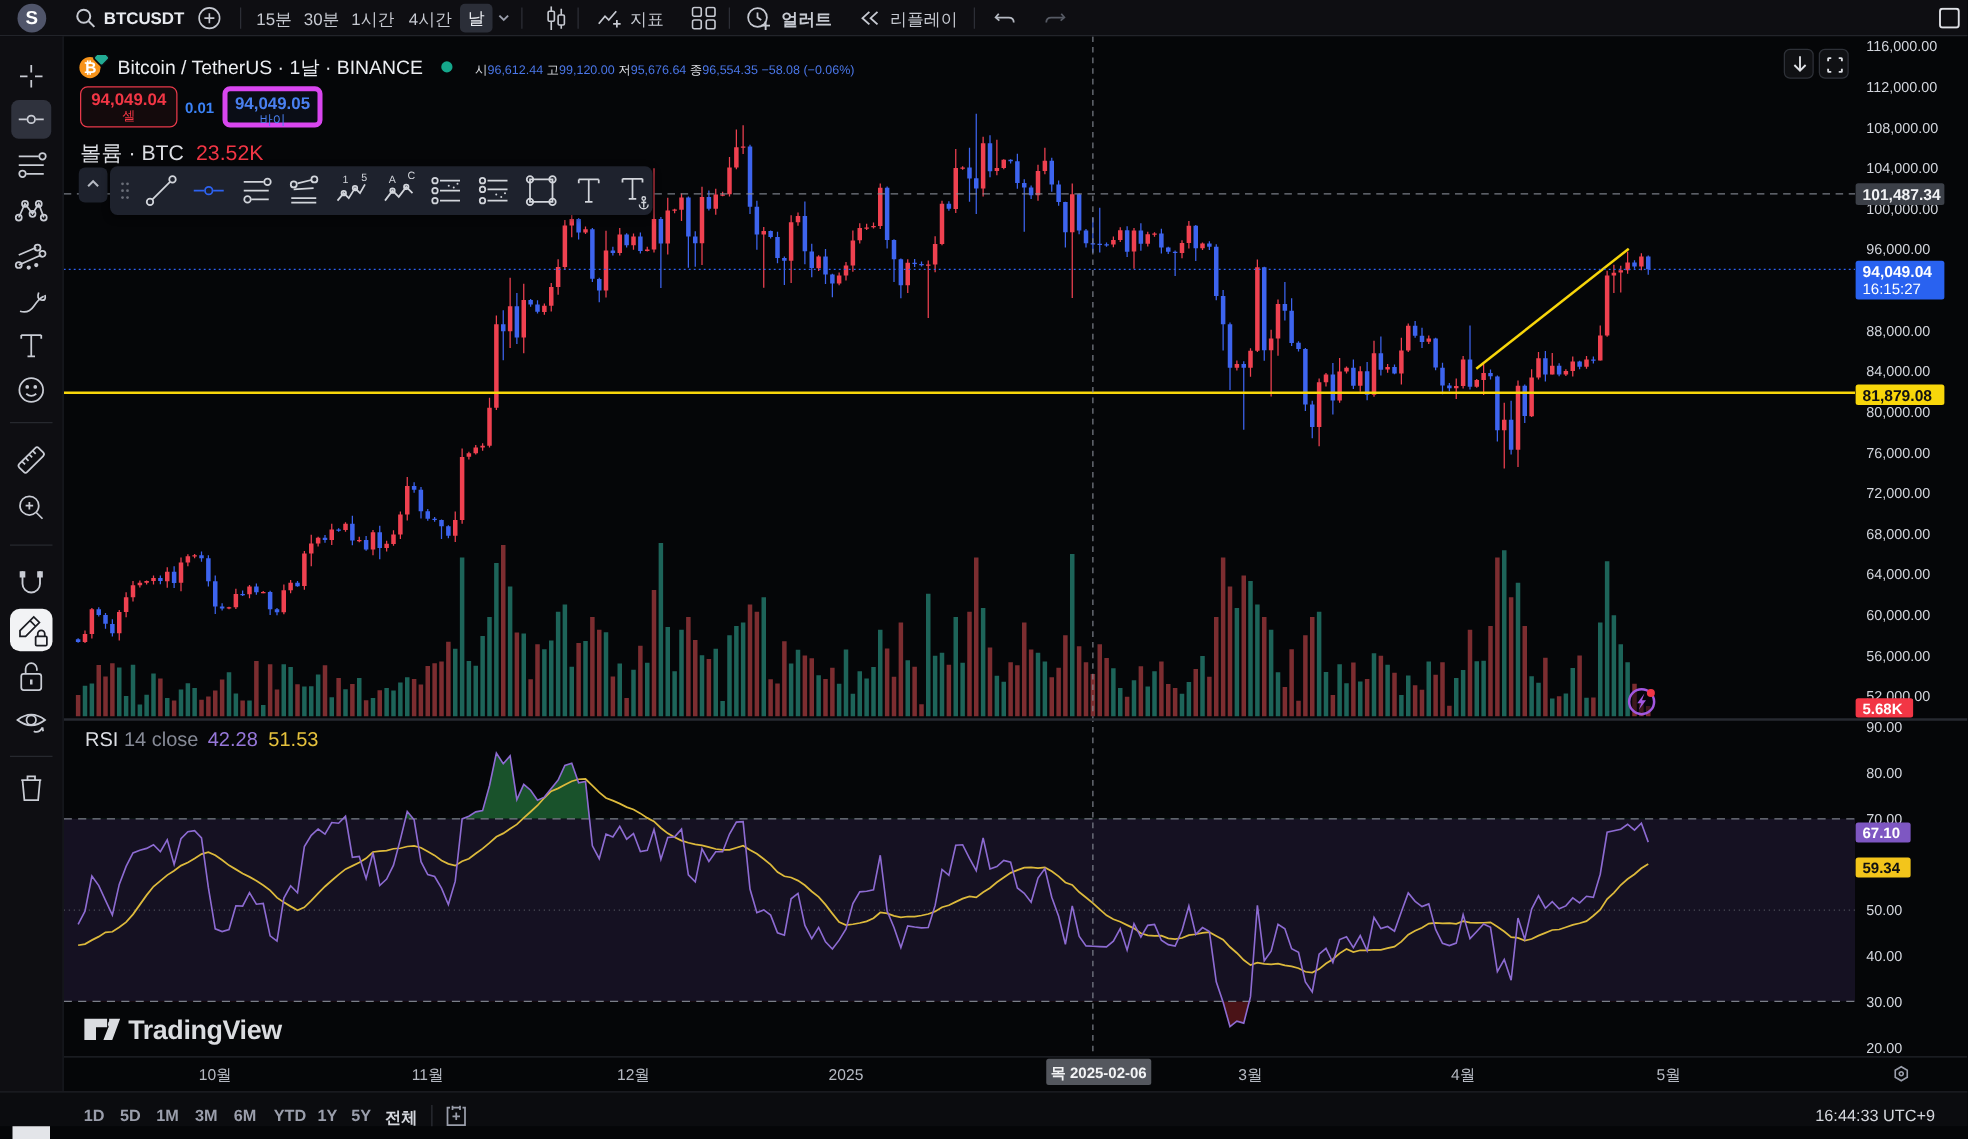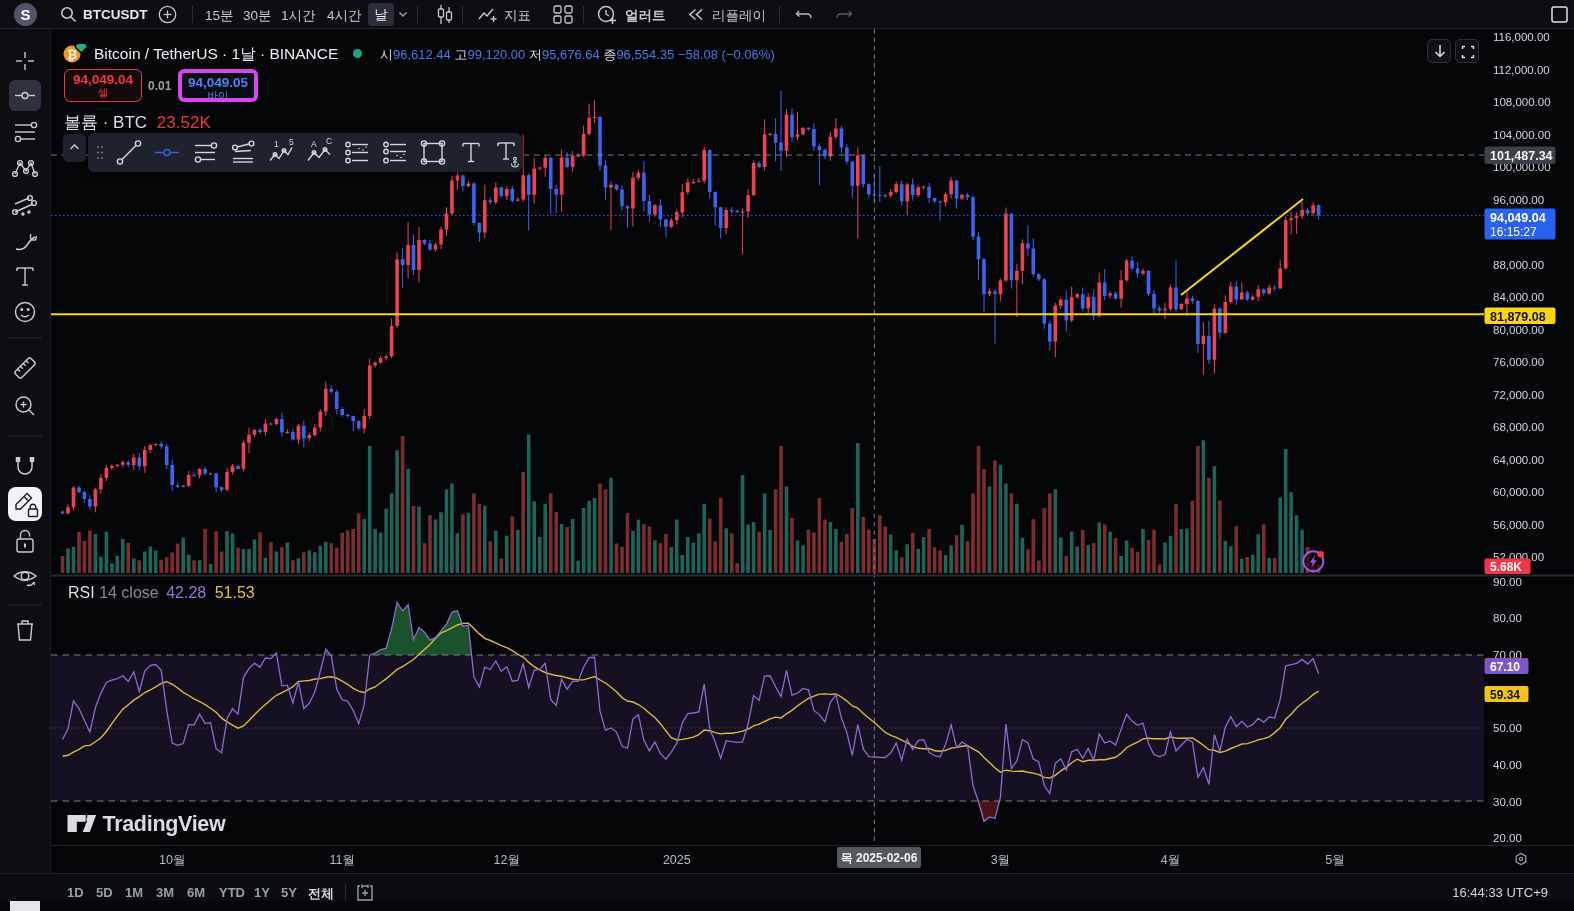--- a/index.html
+++ b/index.html
@@ -329,28 +329,28 @@
 </div>
 
 <div class="abs" style="left:63px; top:44px; height:18px; color:#eceef2; font-size:15.5px; font-weight:500; white-space:nowrap;">
   <svg class="abs" style="left:0; top:0;" width="28" height="20" viewBox="0 0 28 20">
     <circle cx="9" cy="10" r="8.5" fill="#f7931a"></circle>
     <text x="9" y="14.6" font-size="12.5" font-weight="bold" fill="#fff" text-anchor="middle">₿</text>
     <rect x="13.4" y="-2.4" width="9.5" height="9.5" rx="2" transform="rotate(45 18.2 2.4)" fill="#22ab94" stroke="#0b0c10" stroke-width="1.4"></rect>
   </svg>
   <span style="margin-left:31px;">Bitcoin / TetherUS · 1날 · BINANCE</span>
   <span style="display:inline-block; width:9px; height:9px; border-radius:50%; background:#15a78b; margin-left:10px; margin-bottom:1px;"></span>
-  <span style="font-size:13px; margin-left:14px; color:#dcdee3;">시<span style="color:#4a76e8;">96,612.44</span> 고<span style="color:#4a76e8;">99,120.00</span> 저<span style="color:#4a76e8;">95,676.64</span> 종<span style="color:#4a76e8;">96,554.35</span> <span style="color:#4a76e8;">−58.08 (−0.06%)</span></span>
+  <span style="font-size:10px; margin-left:14px; color:#dcdee3;">시<span style="color:#4a76e8;">96,612.44</span> 고<span style="color:#4a76e8;">99,120.00</span> 저<span style="color:#4a76e8;">95,676.64</span> 종<span style="color:#4a76e8;">96,554.35</span> <span style="color:#4a76e8;">−58.08 (−0.06%)</span></span>
 </div>
 
 <div class="abs" style="left:64px; top:69px; width:78px; height:33px; border:1px solid #e8394a; border-radius:6px; background:#140a0c; text-align:center;">
   <div style="font-size:13.5px; font-weight:bold; color:#f23645; margin-top:2px;">94,049.04</div>
   <div style="font-size:10.5px; color:#f23645; margin-top:-1px;">셀</div>
 </div>
-<div class="abs" style="left:148px; top:79px; font-size:12px; font-weight:bold; color:#a3a3a3;">0.01</div>
+<div class="abs" style="left:148px; top:79px; font-size:12px; font-weight:bold; color:#3b82f6;">0.01</div>
 <div class="abs" style="left:178px; top:69px; width:80px; height:33px; border:4px solid #d946ef; border-radius:6px; background:#0a0d16; text-align:center;">
   <div style="font-size:13.5px; font-weight:bold; color:#4a80f0; margin-top:2px;">94,049.05</div>
   <div style="font-size:10.5px; color:#4a80f0; margin-top:-1px;">바이</div>
 </div>
 
 <div class="abs" style="left:64px; top:111px; font-size:17px; color:#dcdee3; font-weight:500;">볼륨 · BTC <span style="color:#f23645; margin-left:5px;">23.52K</span></div>
 
 <div class="abs" style="left:68px; top:584px; font-size:16px; color:#dcdee3; font-weight:500;">RSI <span style="color:#868a96;">14 close</span> <span style="color:#9677d9; margin-left:3px;">42.28</span> <span style="color:#e5c13d; margin-left:4px;">51.53</span></div>
 
 <div class="abs" style="left:63px; top:134px; width:23px; height:28px; background:#1e222d; border-radius:5px;">

